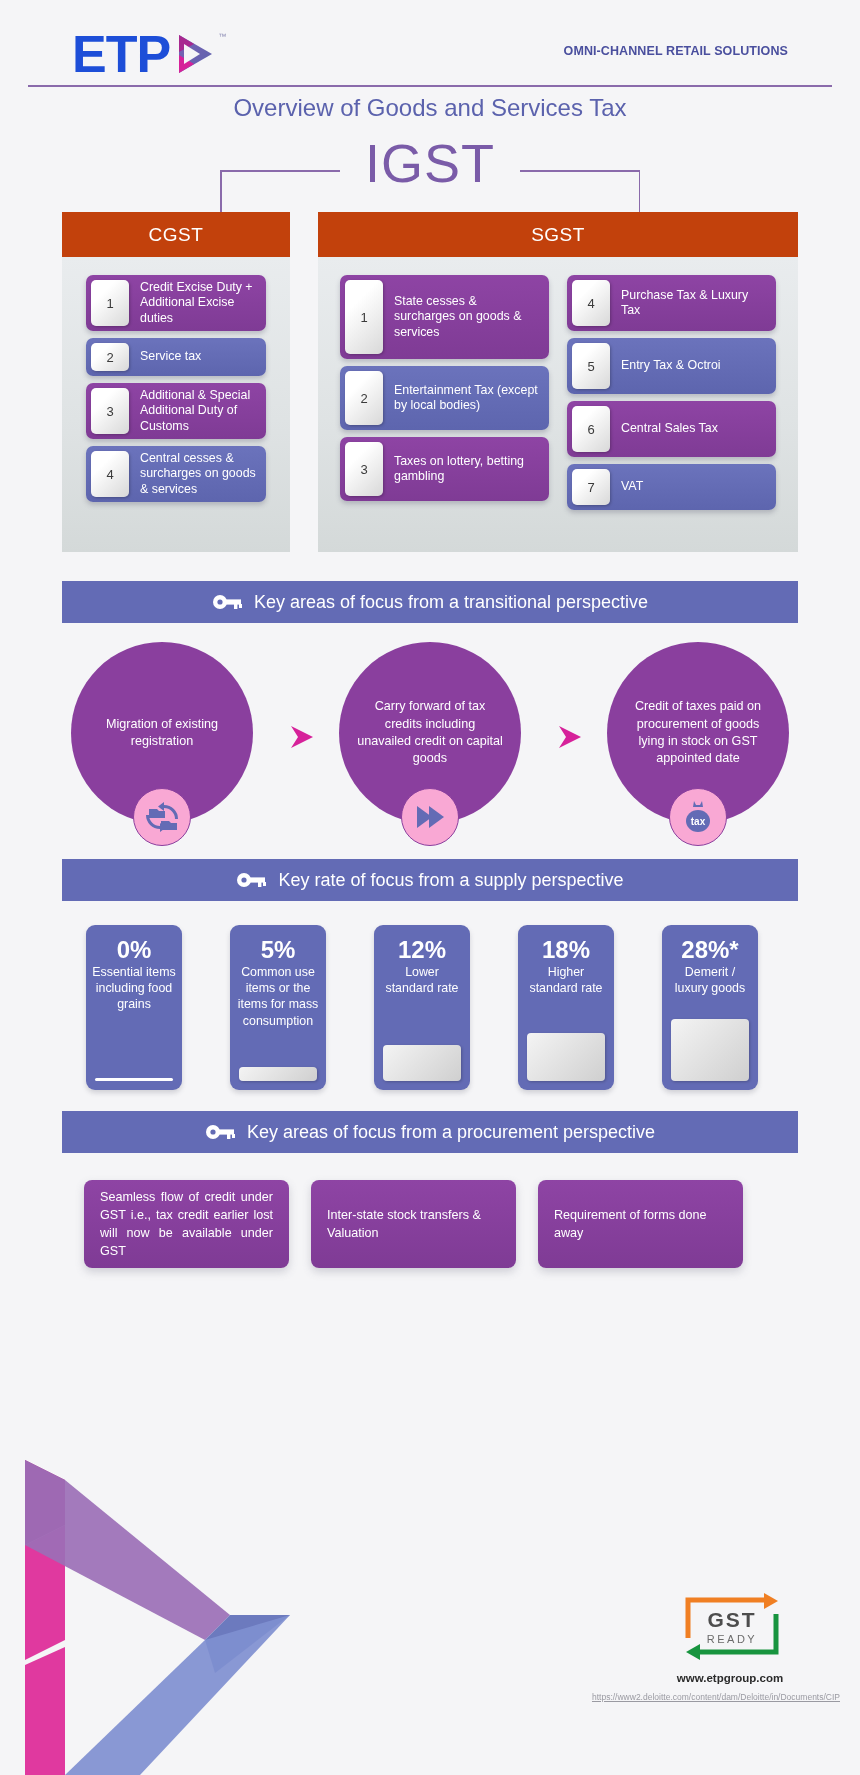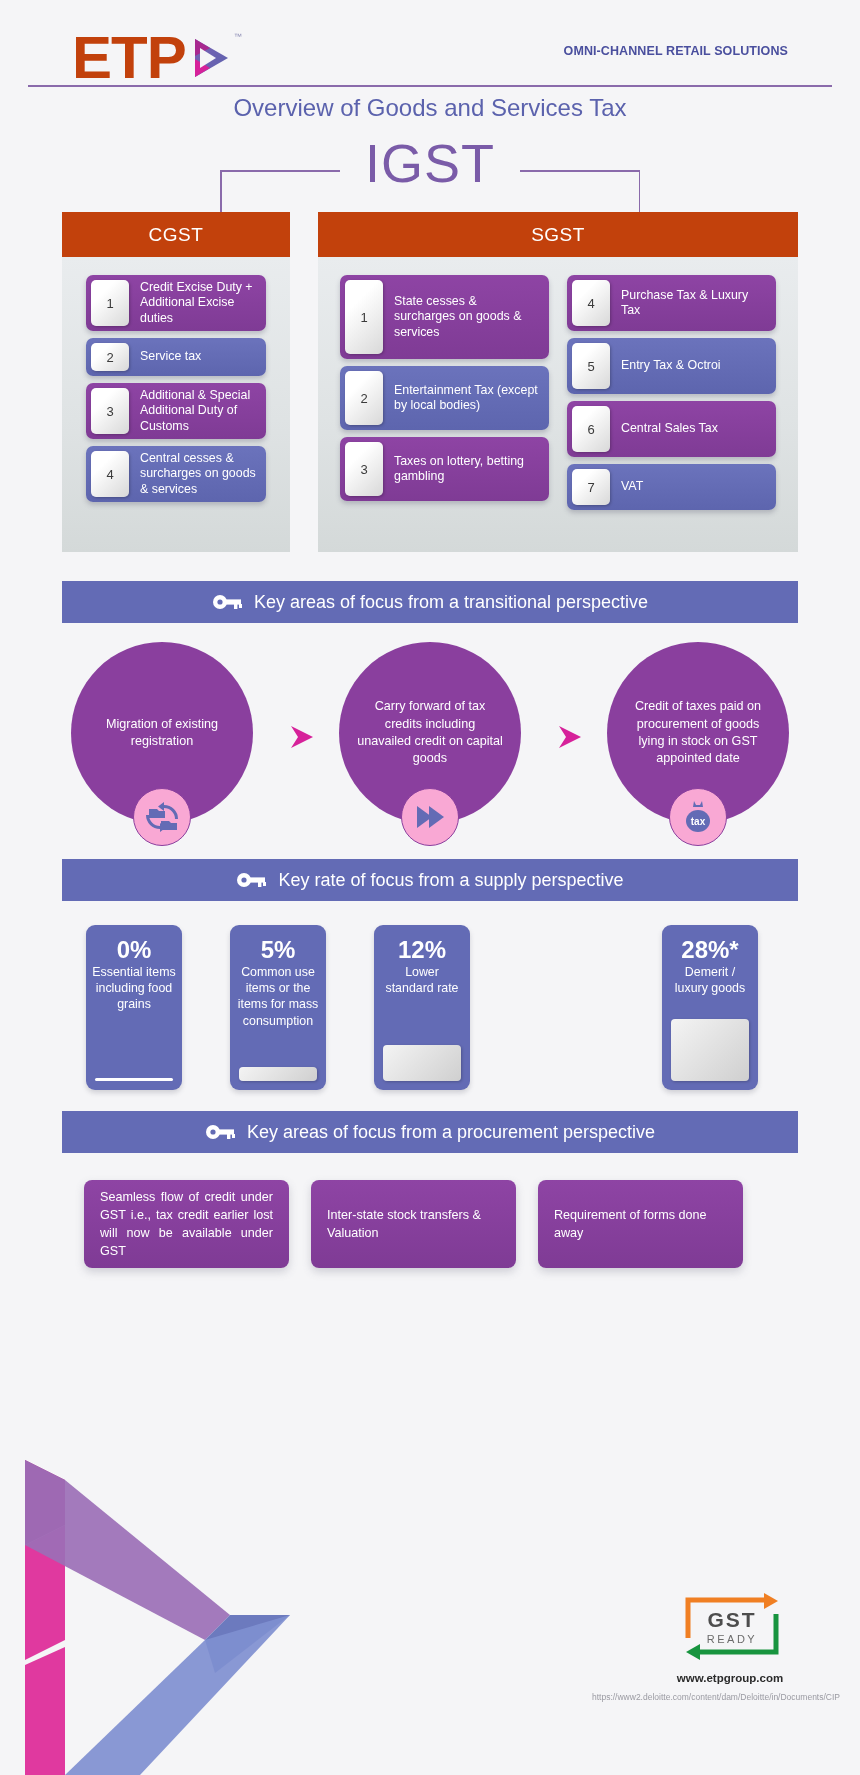--- a/index.html
+++ b/index.html
@@ -9,22 +9,22 @@
     font-family: "Liberation Sans", sans-serif;
     overflow: hidden;
   }
   .page { position: relative; width: 860px; height: 1775px; background: #f5f5f7; overflow: hidden; }
 
   
   .header { position: absolute; left: 0; top: 0; width: 860px; height: 100px; }
   .logo { position: absolute; left: 72px; top: 28px; display: flex; align-items: center; }
   .logo-text {
     font-family: "Liberation Sans", sans-serif;
-    font-size: 60px; font-weight: bold; letter-spacing: -1px;
-    color: #c2410c; line-height: 1;
+    font-size: 52px; font-weight: bold; letter-spacing: -1px;
+    color: #1d4ed8; line-height: 1;
   }
   .logo-mark { position: relative; width: 46px; height: 46px; margin-left: 2px; }
   .logo-tm { font-size: 8px; color: #8c8cb5; align-self: flex-start; margin-top: 4px; }
   .tagline {
     position: absolute; right: 72px; top: 44px;
     font-size: 12.5px; font-weight: bold; letter-spacing: 0.1px;
     color: #4a4f9e;
   }
   .hrule { position: absolute; left: 28px; top: 85px; width: 804px; height: 1.5px; background: #8a6aab; }
 
@@ -145,21 +145,21 @@
   .bigmark { position: absolute; left: 0; bottom: 0; width: 330px; height: 350px; }
 
   
   .gst-logo { position: absolute; left: 682px; top: 1590px; width: 100px; height: 74px; }
   .gst-url {
     position: absolute; left: 600px; top: 1672px; width: 260px; text-align: center;
     font-size: 11.5px; font-weight: bold; color: #2b2b2b;
   }
   .src-url {
     position: absolute; left: 440px; top: 1692px; width: 400px; text-align: right;
-    font-size: 8.5px; color: #9a9aa2;
+    font-size: 8.5px; color: #9a9aa2; text-decoration: underline;
   }
 </style>
 </head>
 <body>
 
 <div class="page">
 
   <div class="header">
     <div class="logo">
       <span class="logo-text">ETP</span>
@@ -340,20 +340,25 @@
     <div class="rate-card" style="left:168px; height:165px;">
       <div class="rate-pct">5%</div>
       <div class="rate-desc">Common use items or the items for mass consumption</div>
       <div class="rate-fill" style="height:14px;"></div>
     </div>
     <div class="rate-card" style="left:312px; height:165px;">
       <div class="rate-pct">12%</div>
       <div class="rate-desc">Lower standard rate</div>
       <div class="rate-fill" style="height:36px;"></div>
     </div>
+    <div class="rate-card" style="left:456px; height:165px;">
+      <div class="rate-pct">18%</div>
+      <div class="rate-desc">Higher standard rate</div>
+      <div class="rate-fill" style="height:48px;"></div>
+    </div>
     <div class="rate-card" style="left:600px; height:165px;">
       <div class="rate-pct">28%*</div>
       <div class="rate-desc">Demerit / luxury goods</div>
       <div class="rate-fill" style="height:62px;"></div>
     </div>
   </div>
 
   <div class="sec-bar" style="top:1111px;">
     <span class="key-icon">
       <svg width="30" height="18" viewBox="0 0 30 18">

